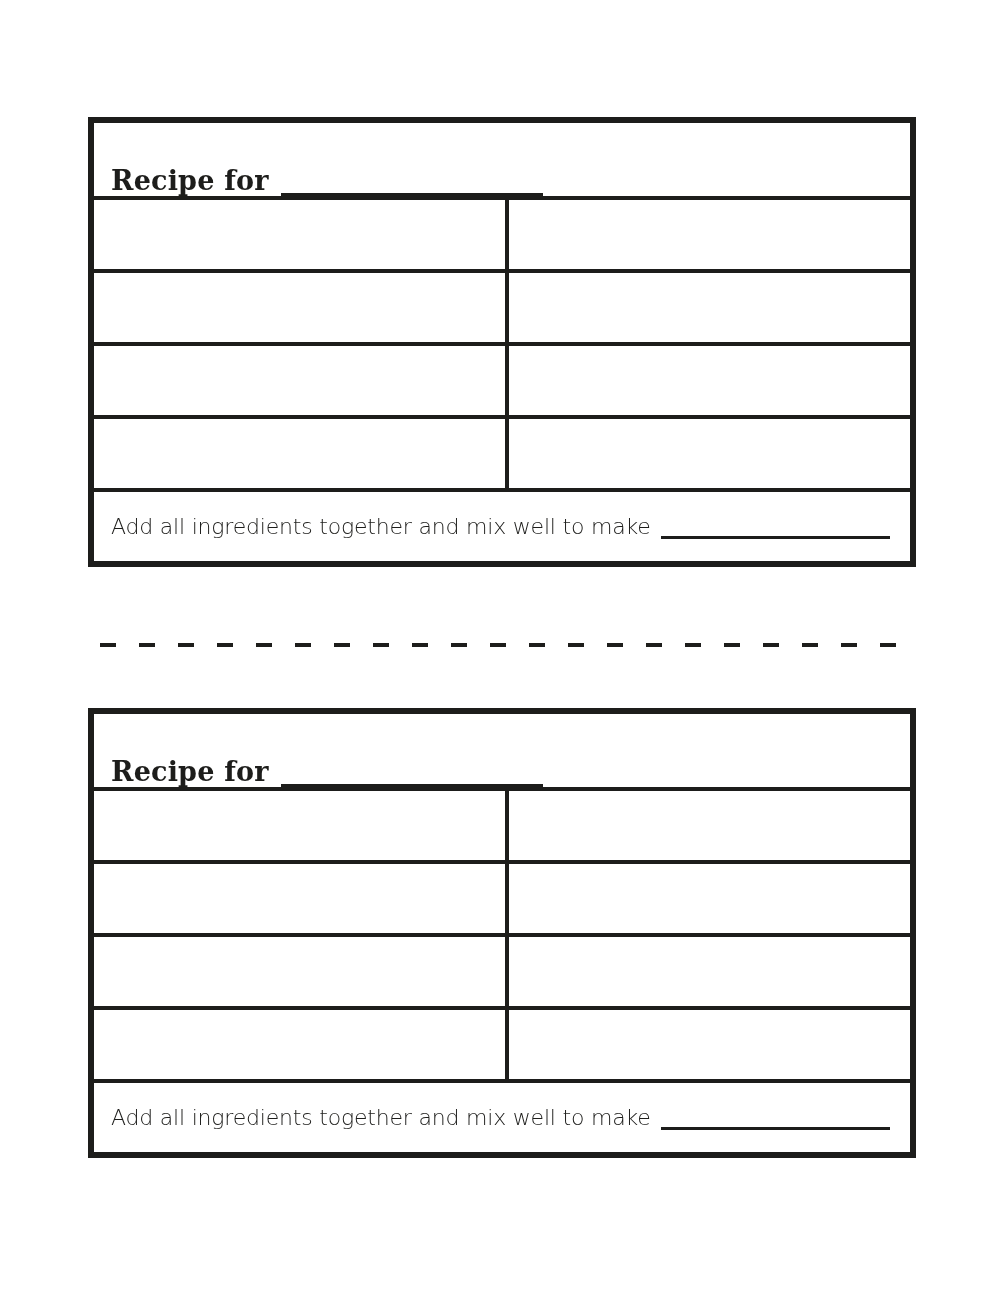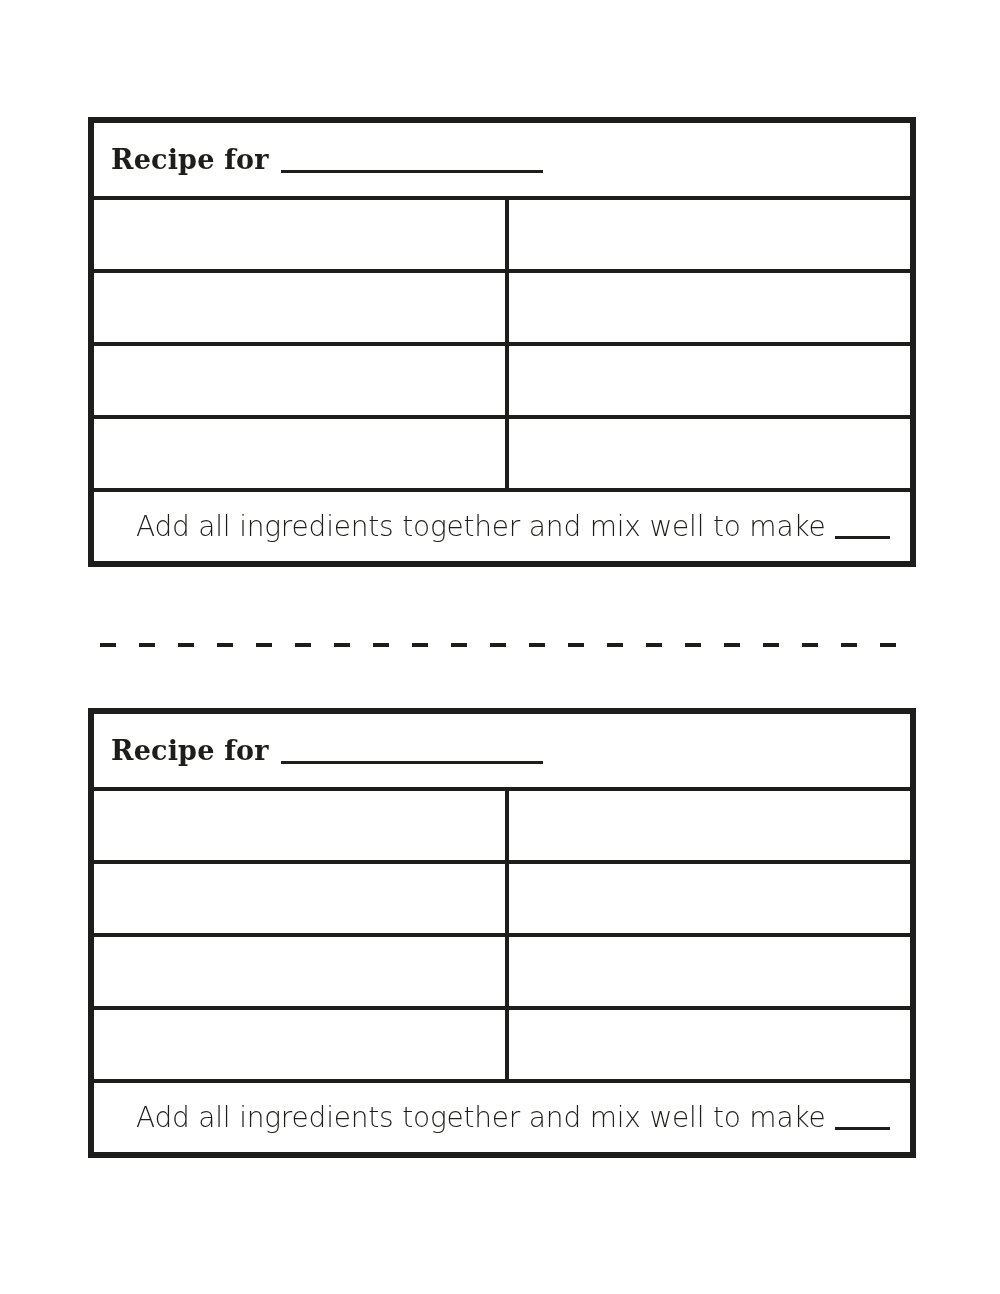--- a/index.html
+++ b/index.html
@@ -22,21 +22,21 @@
     display: flex;
     flex-direction: column;
   }
   .card-1 { top: 117px; }
   .card-2 { top: 708px; }
 
   .card-header {
     height: 73px;
     flex: 0 0 73px;
     display: flex;
-    align-items: center;
+    align-items: flex-end;
     padding: 0 0 0 17px;
   }
   .header-label {
     font-family: "DejaVu Serif", "Liberation Serif", serif;
     font-weight: bold;
     font-size: 27px;
     letter-spacing: 0.2px;
     white-space: nowrap;
   }
   .header-blank {
@@ -64,24 +64,23 @@
   .card-footer {
     flex: 1 1 auto;
     border-top: 4px solid #1d1d1b;
     display: flex;
     align-items: center;
     padding: 0 20px 0 17px;
   }
   .footer-label {
     font-family: "DejaVu Sans", "Liberation Sans", sans-serif;
     font-weight: 300;
-    font-size: 28px;
+    font-size: 22px;
     letter-spacing: -0.2px;
     white-space: nowrap;
-    margin-left: 25px;
   }
   .footer-blank {
     display: inline-block;
     flex: 1 1 auto;
     max-width: 280px;
     height: 24px;
     margin-left: 10px;
     border-bottom: 3px solid #1d1d1b;
   }
 

